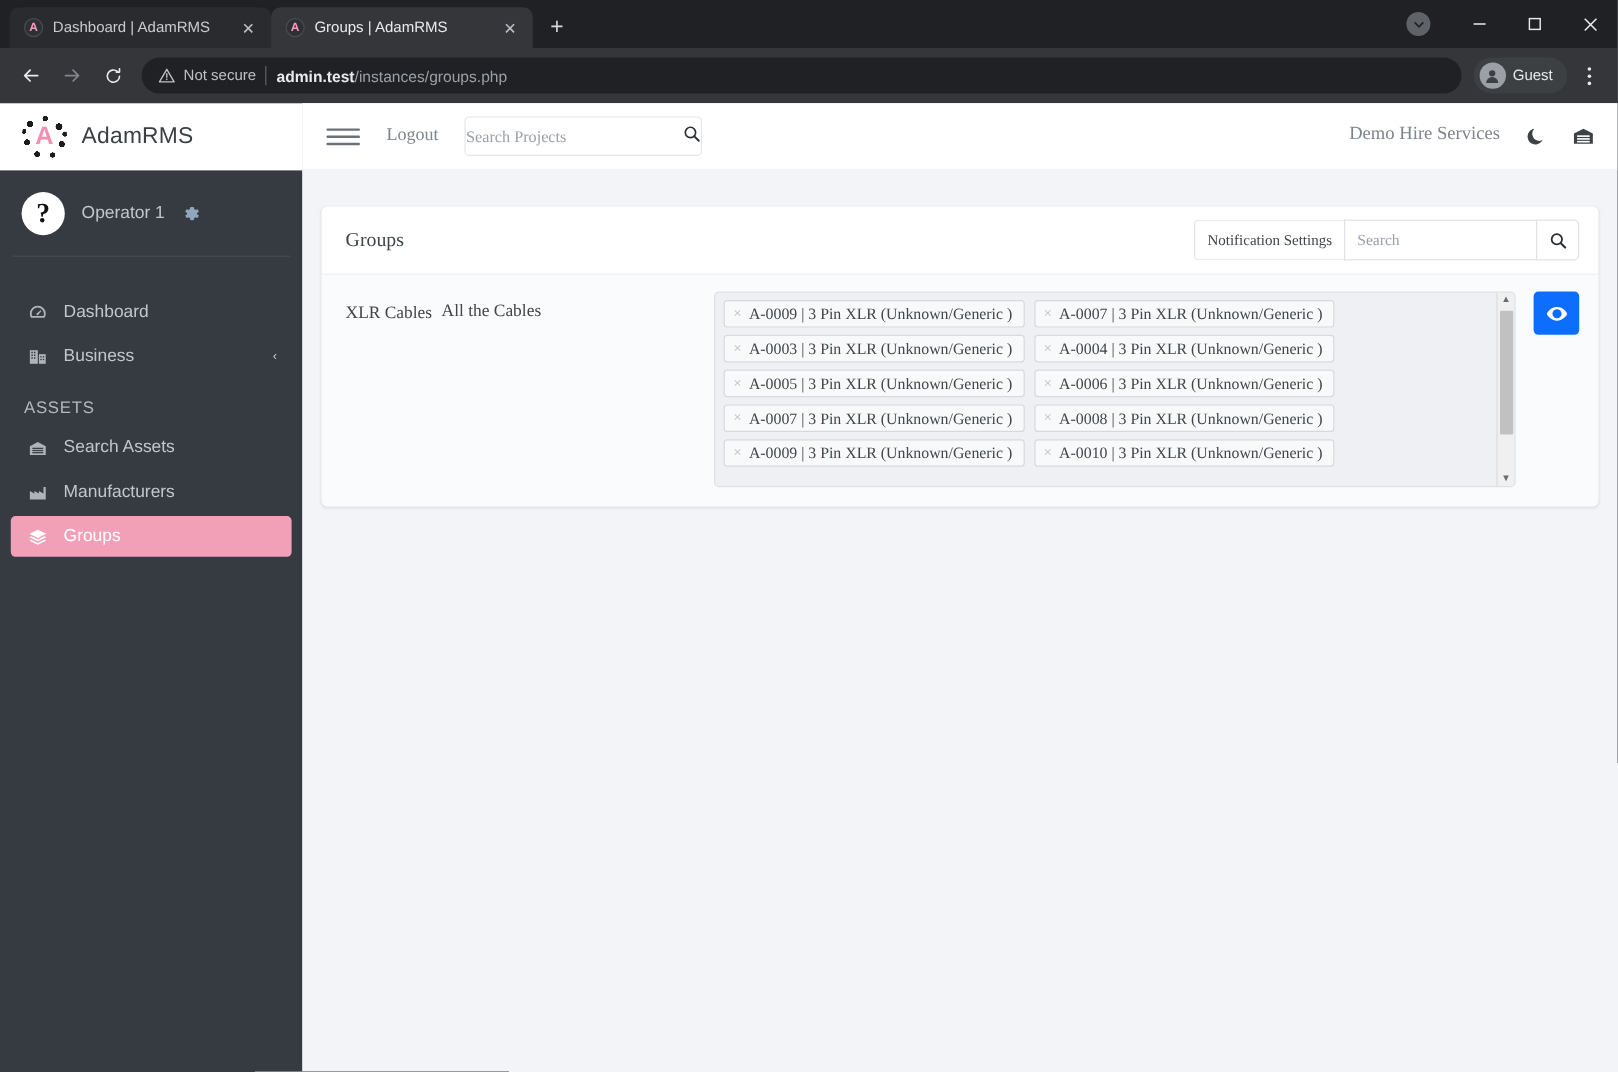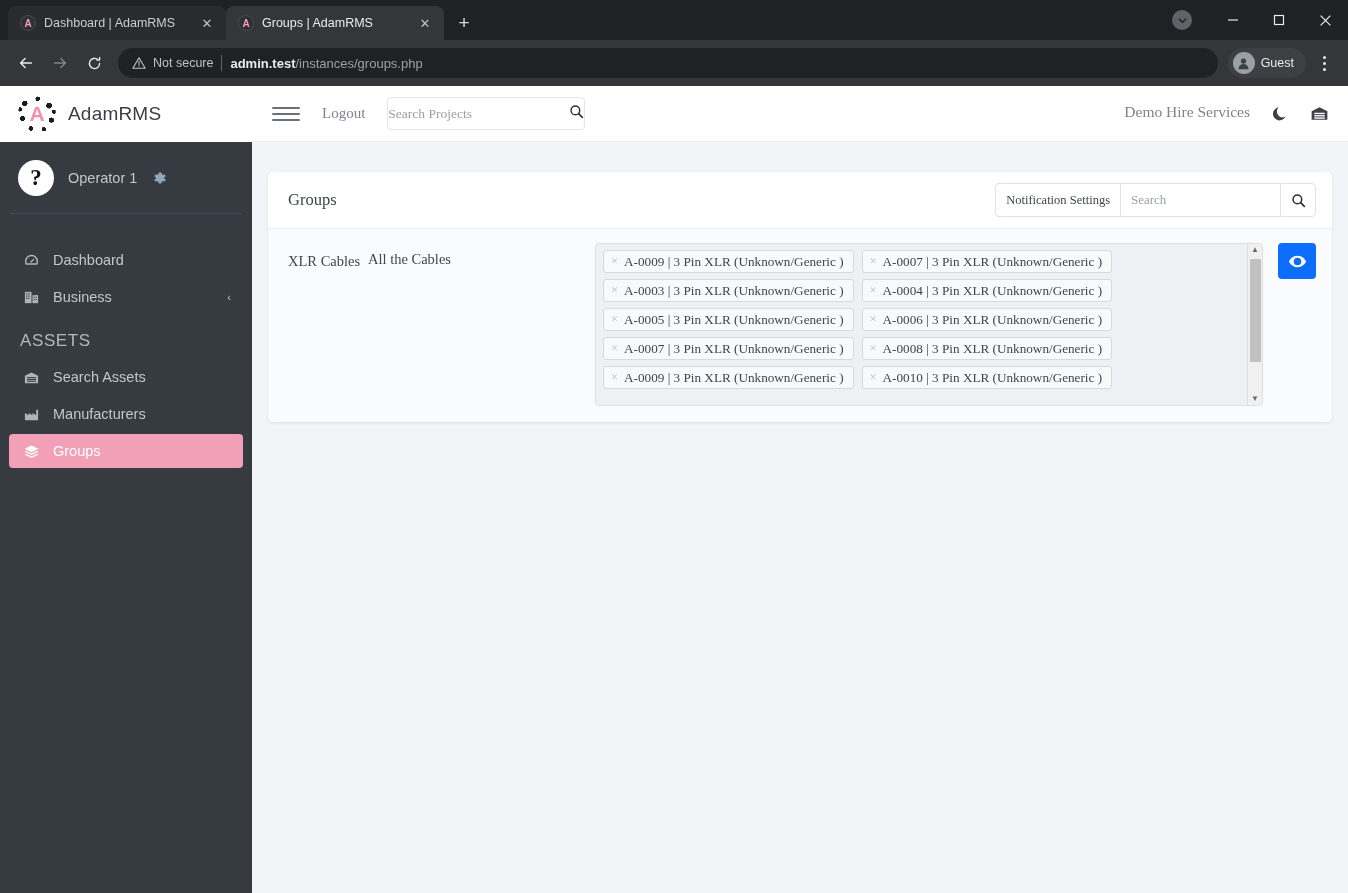--- a/index.html
+++ b/index.html
@@ -97,21 +97,21 @@
   .gear { color: #8fa6bd; font-size: 15px; display: flex; }
   .sb-divider { height: 1px; background: #454b52; margin: 17px 10px 0 10px; }
 
   .sb-nav { padding-top: 10px; }
   .sb-item { height: 34px; margin: 3px 9px; border-radius: 4px; display: flex; align-items: center;
     gap: 12px; padding: 0 12px; color: #c2c7cc; font-size: 14.5px; }
   .sb-item .sb-ico { width: 20px; display: flex; align-items: center; justify-content: center; color: #aeb4ba; }
   .sb-item.active { background: #f2a0b8; color: #ffffff; }
   .sb-item.active .sb-ico { color: #ffffff; }
   .sb-item .chev { margin-left: auto; font-size: 11px; color: #c2c7cc; }
-  .sb-header { color: #b3b8bd; font-size: 17px; letter-spacing: .6px; padding: 14px 0 6px 20px;
+  .sb-header { color: #b3b8bd; font-size: 14px; letter-spacing: .6px; padding: 14px 0 6px 20px;
     text-transform: uppercase; }
 
   
   .main { flex: 1; display: flex; flex-direction: column; min-width: 0; background: #f3f4f8; font-family: Liberation Serif, serif; }
   .topnav { height: 56px; background: #fff; display: flex; align-items: center; padding: 0 18px 0 20px;
     gap: 0; flex: 0 0 56px; border-bottom: 1px solid #eceef1; }
   .burger { width: 28px; display: flex; flex-direction: column; gap: 4px; margin-right: 22px; }
   .burger i { height: 2px; background: #6b7177; border-radius: 1px; display: block; }
   .nav-link { color: #7d848b; font-size: 15px; margin-right: 22px; }
   .projsearch { width: 198px; height: 33px; border: 1px solid #e3e6ea; border-radius: 4px;

